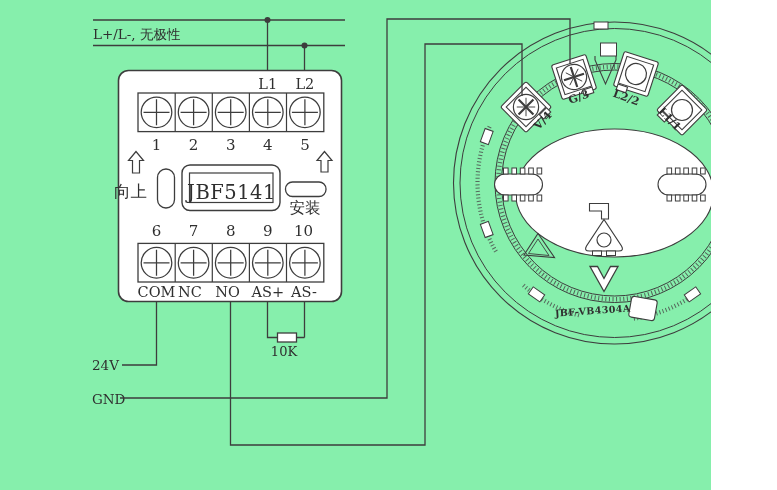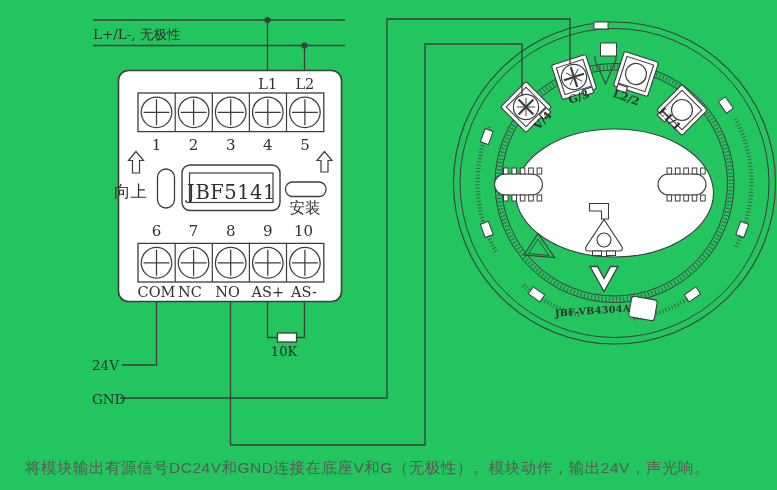--- a/index.html
+++ b/index.html
@@ -1,16 +1,16 @@
 <!DOCTYPE html>
 <html><head>
 <meta charset="utf-8">
 <style>
   html,body{margin:0;padding:0;background:#ffffff;}
-  .stage{position:relative;width:777px;height:490px;background:#22c55e;overflow:hidden;
+  .stage{position:relative;width:711px;height:490px;background:#86efac;overflow:hidden;
          font-family:"Liberation Sans","DejaVu Sans",sans-serif;}
   svg{position:absolute;left:0;top:0;display:block;}
   .t{font-family:"DejaVu Serif","Liberation Serif",serif;fill:#2f2f2f;}
   .tm{text-anchor:middle;}
   .caption{position:absolute;left:25px;top:458px;width:730px;
            font-family:"Liberation Sans","DejaVu Sans",sans-serif;
            font-size:15.5px;color:#595959;letter-spacing:.5px;}
 </style>
 </head>
 <body>
@@ -218,14 +218,13 @@
     <rect x="630" y="298" width="26" height="21" rx="3" transform="rotate(10 643 308.5)" stroke-width="1.1" fill="#fff"></rect>
     <text transform="translate(593,314) rotate(-4)" text-anchor="middle" fill="#2f2f2f" stroke="none" font-family="DejaVu Serif, Liberation Serif, serif" font-weight="600" font-size="9.5" letter-spacing="0.4">JBF-VB4304A</text>
   </g>
 
   <g stroke="#3d3d3d" stroke-width="1.3" fill="none">
     <path d="M120,398 H387 V19 H570 V64"></path>
     <path d="M230.5,302 V445 H425 V44 H522 V96"></path>
   </g>
 </svg>
 
-<div class="caption">将模块输出有源信号DC24V和GND连接在底座V和G（无极性）。模块动作，输出24V，声光响。</div>
 </div>
 
 </body></html>

